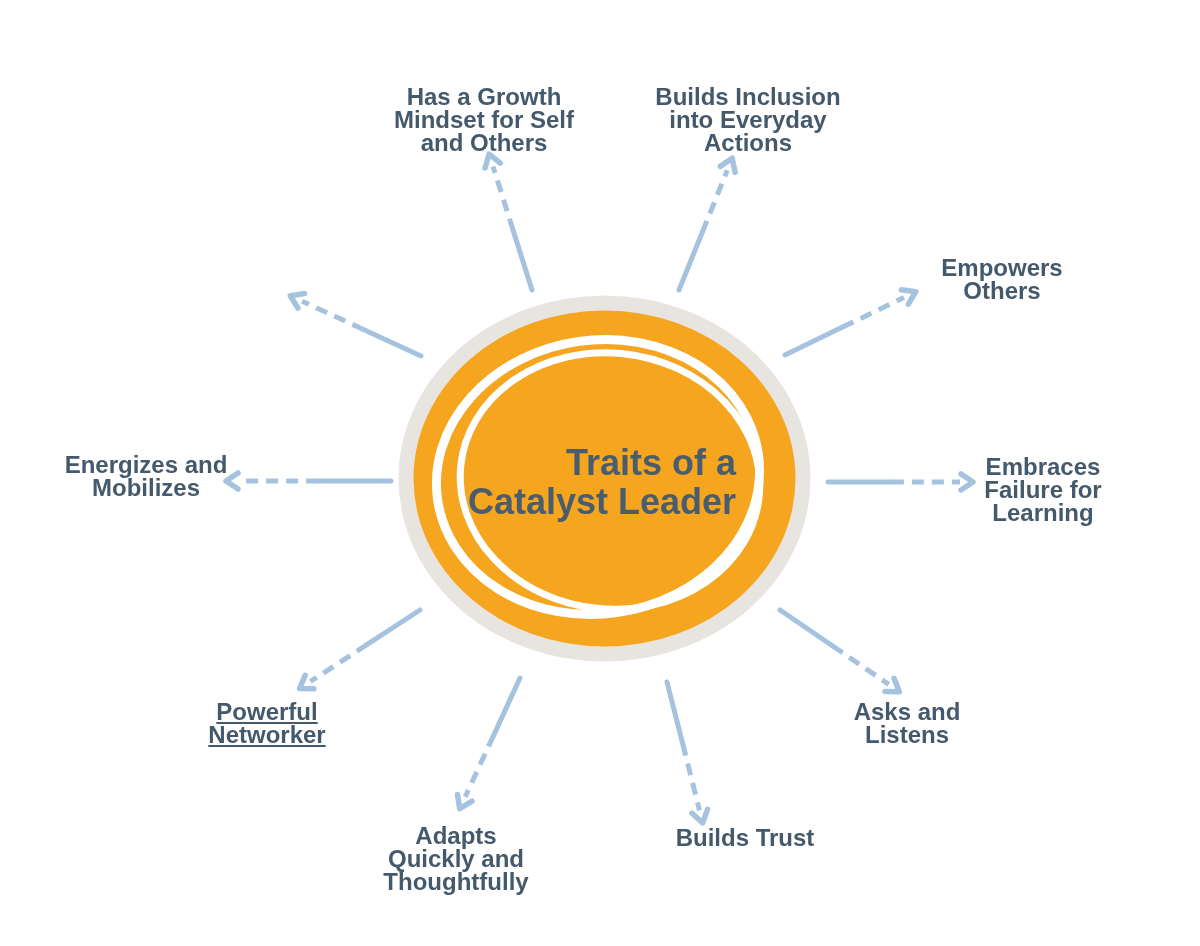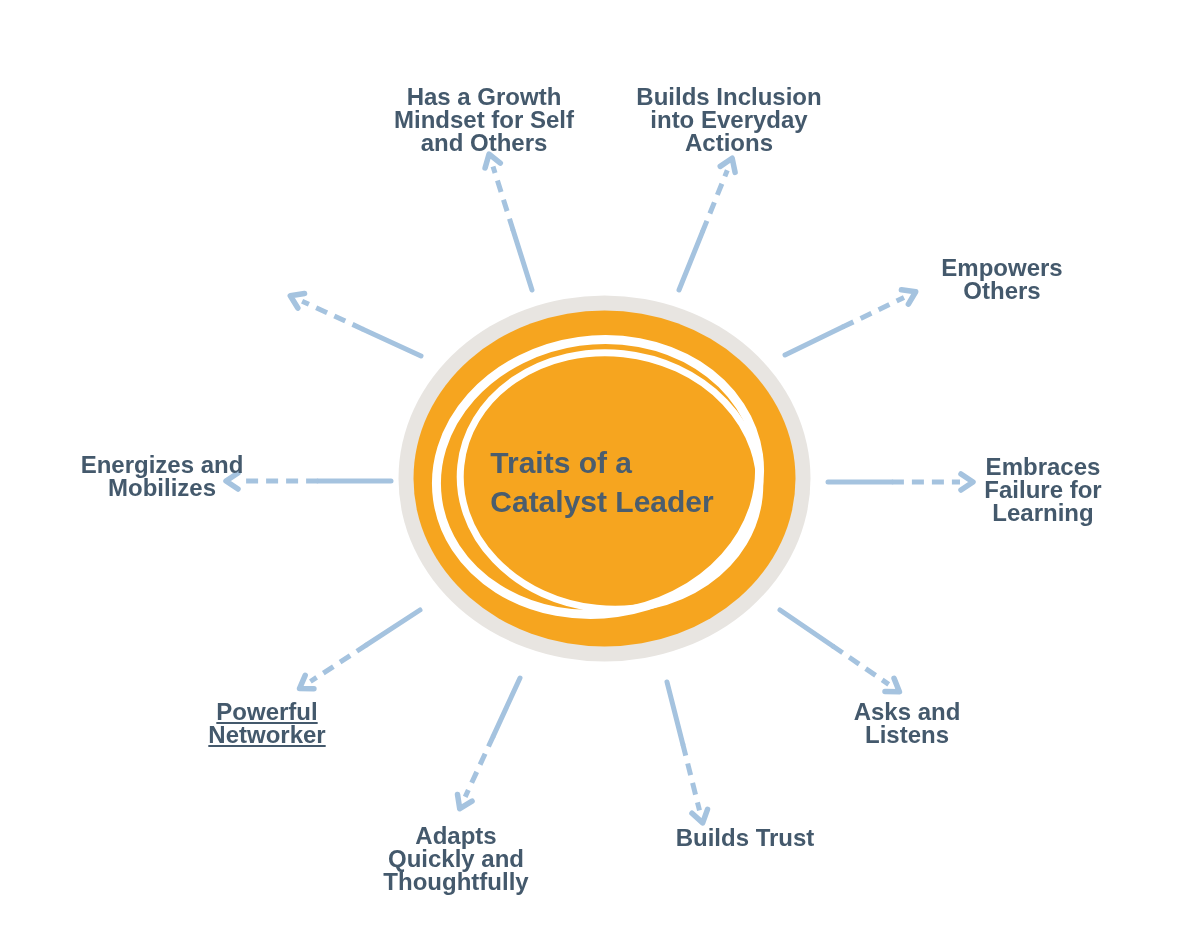--- a/index.html
+++ b/index.html
@@ -54,22 +54,22 @@
     transform:translate(-50%,-50%);
     color:var(--label-text,#44596C);
     font-size:24px;font-weight:bold;
     line-height:23px;text-align:center;
     white-space:pre-line;
   }
   .center-title{
     position:absolute;z-index:2;
     transform:translate(-50%,-50%);
     color:var(--title-text,#4A5D6E);
-    font-size:30px;font-weight:bold;
-    line-height:39px;text-align:left;
+    font-size:36px;font-weight:bold;
+    line-height:39px;text-align:right;
     white-space:pre-line;
   }
 </style>
 </head>
 <body>
 
 <div class="canvas">
 
   <svg class="diagram-svg" width="1200" height="946" viewBox="0 0 1200 946">
     <defs>
@@ -134,21 +134,21 @@
     </g>
   </svg>
 
   <div class="center-title" style="left:602px;top:482px;">Traits of a
 Catalyst Leader</div>
 
   <div class="trait-label" style="left:484px;top:119px;">Has a Growth
 Mindset for Self
 and Others</div>
 
-  <div class="trait-label" style="left:729px;top:119px;">Builds Inclusion
+  <div class="trait-label" style="left:748px;top:119px;">Builds Inclusion
 into Everyday
 Actions</div>
 
   <div class="trait-label" style="left:960px;top:279px;margin-left:42px;">Empowers
 Others</div>
 
   <div class="trait-label" style="left:1043px;top:489px;">Embraces
 Failure for
 Learning</div>
 
@@ -157,17 +157,17 @@
 
   <div class="trait-label" style="left:709px;top:837px;margin-left:36px;">Builds Trust</div>
 
   <div class="trait-label" style="left:436px;top:858px;margin-left:20px;">Adapts
 Quickly and
 Thoughtfully</div>
 
   <div class="trait-label" style="left:267px;top:723px;text-decoration:underline;">Powerful
 Networker</div>
 
-  <div class="trait-label" style="left:162px;top:476px;">Energizes and
+  <div class="trait-label" style="left:146px;top:476px;">Energizes and
 Mobilizes</div>
 
 
 </div>
 
 </body></html>

